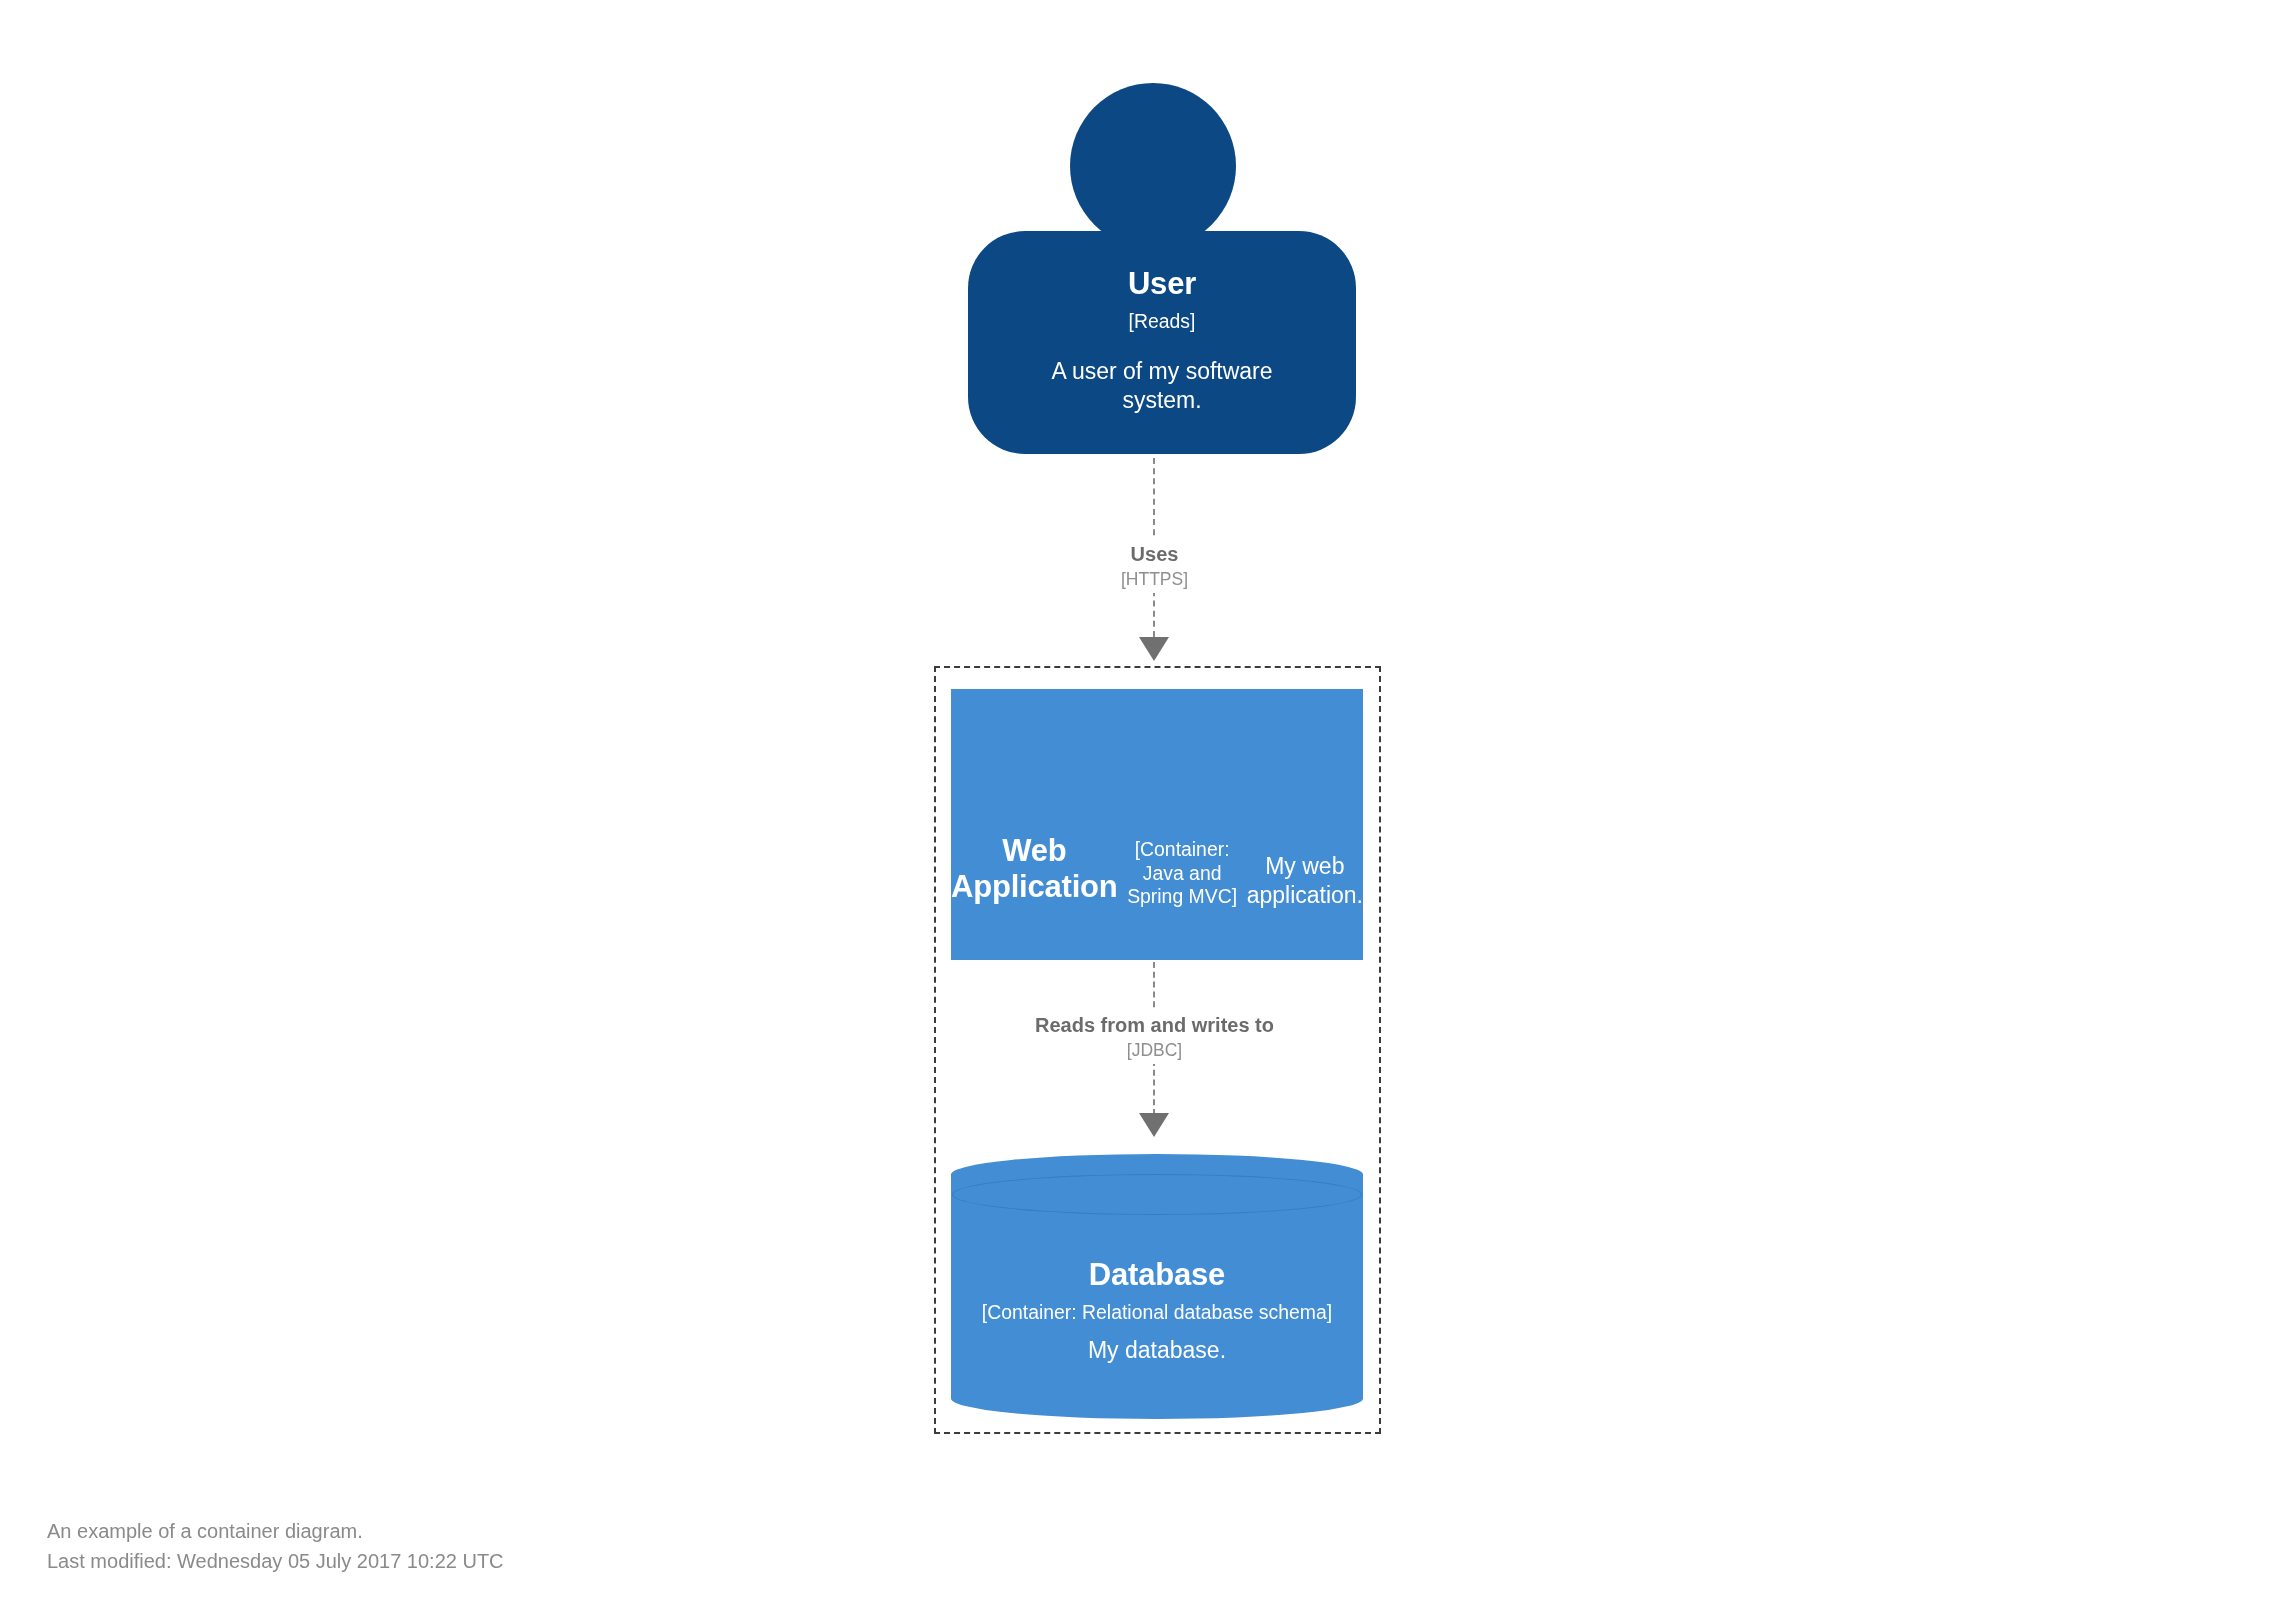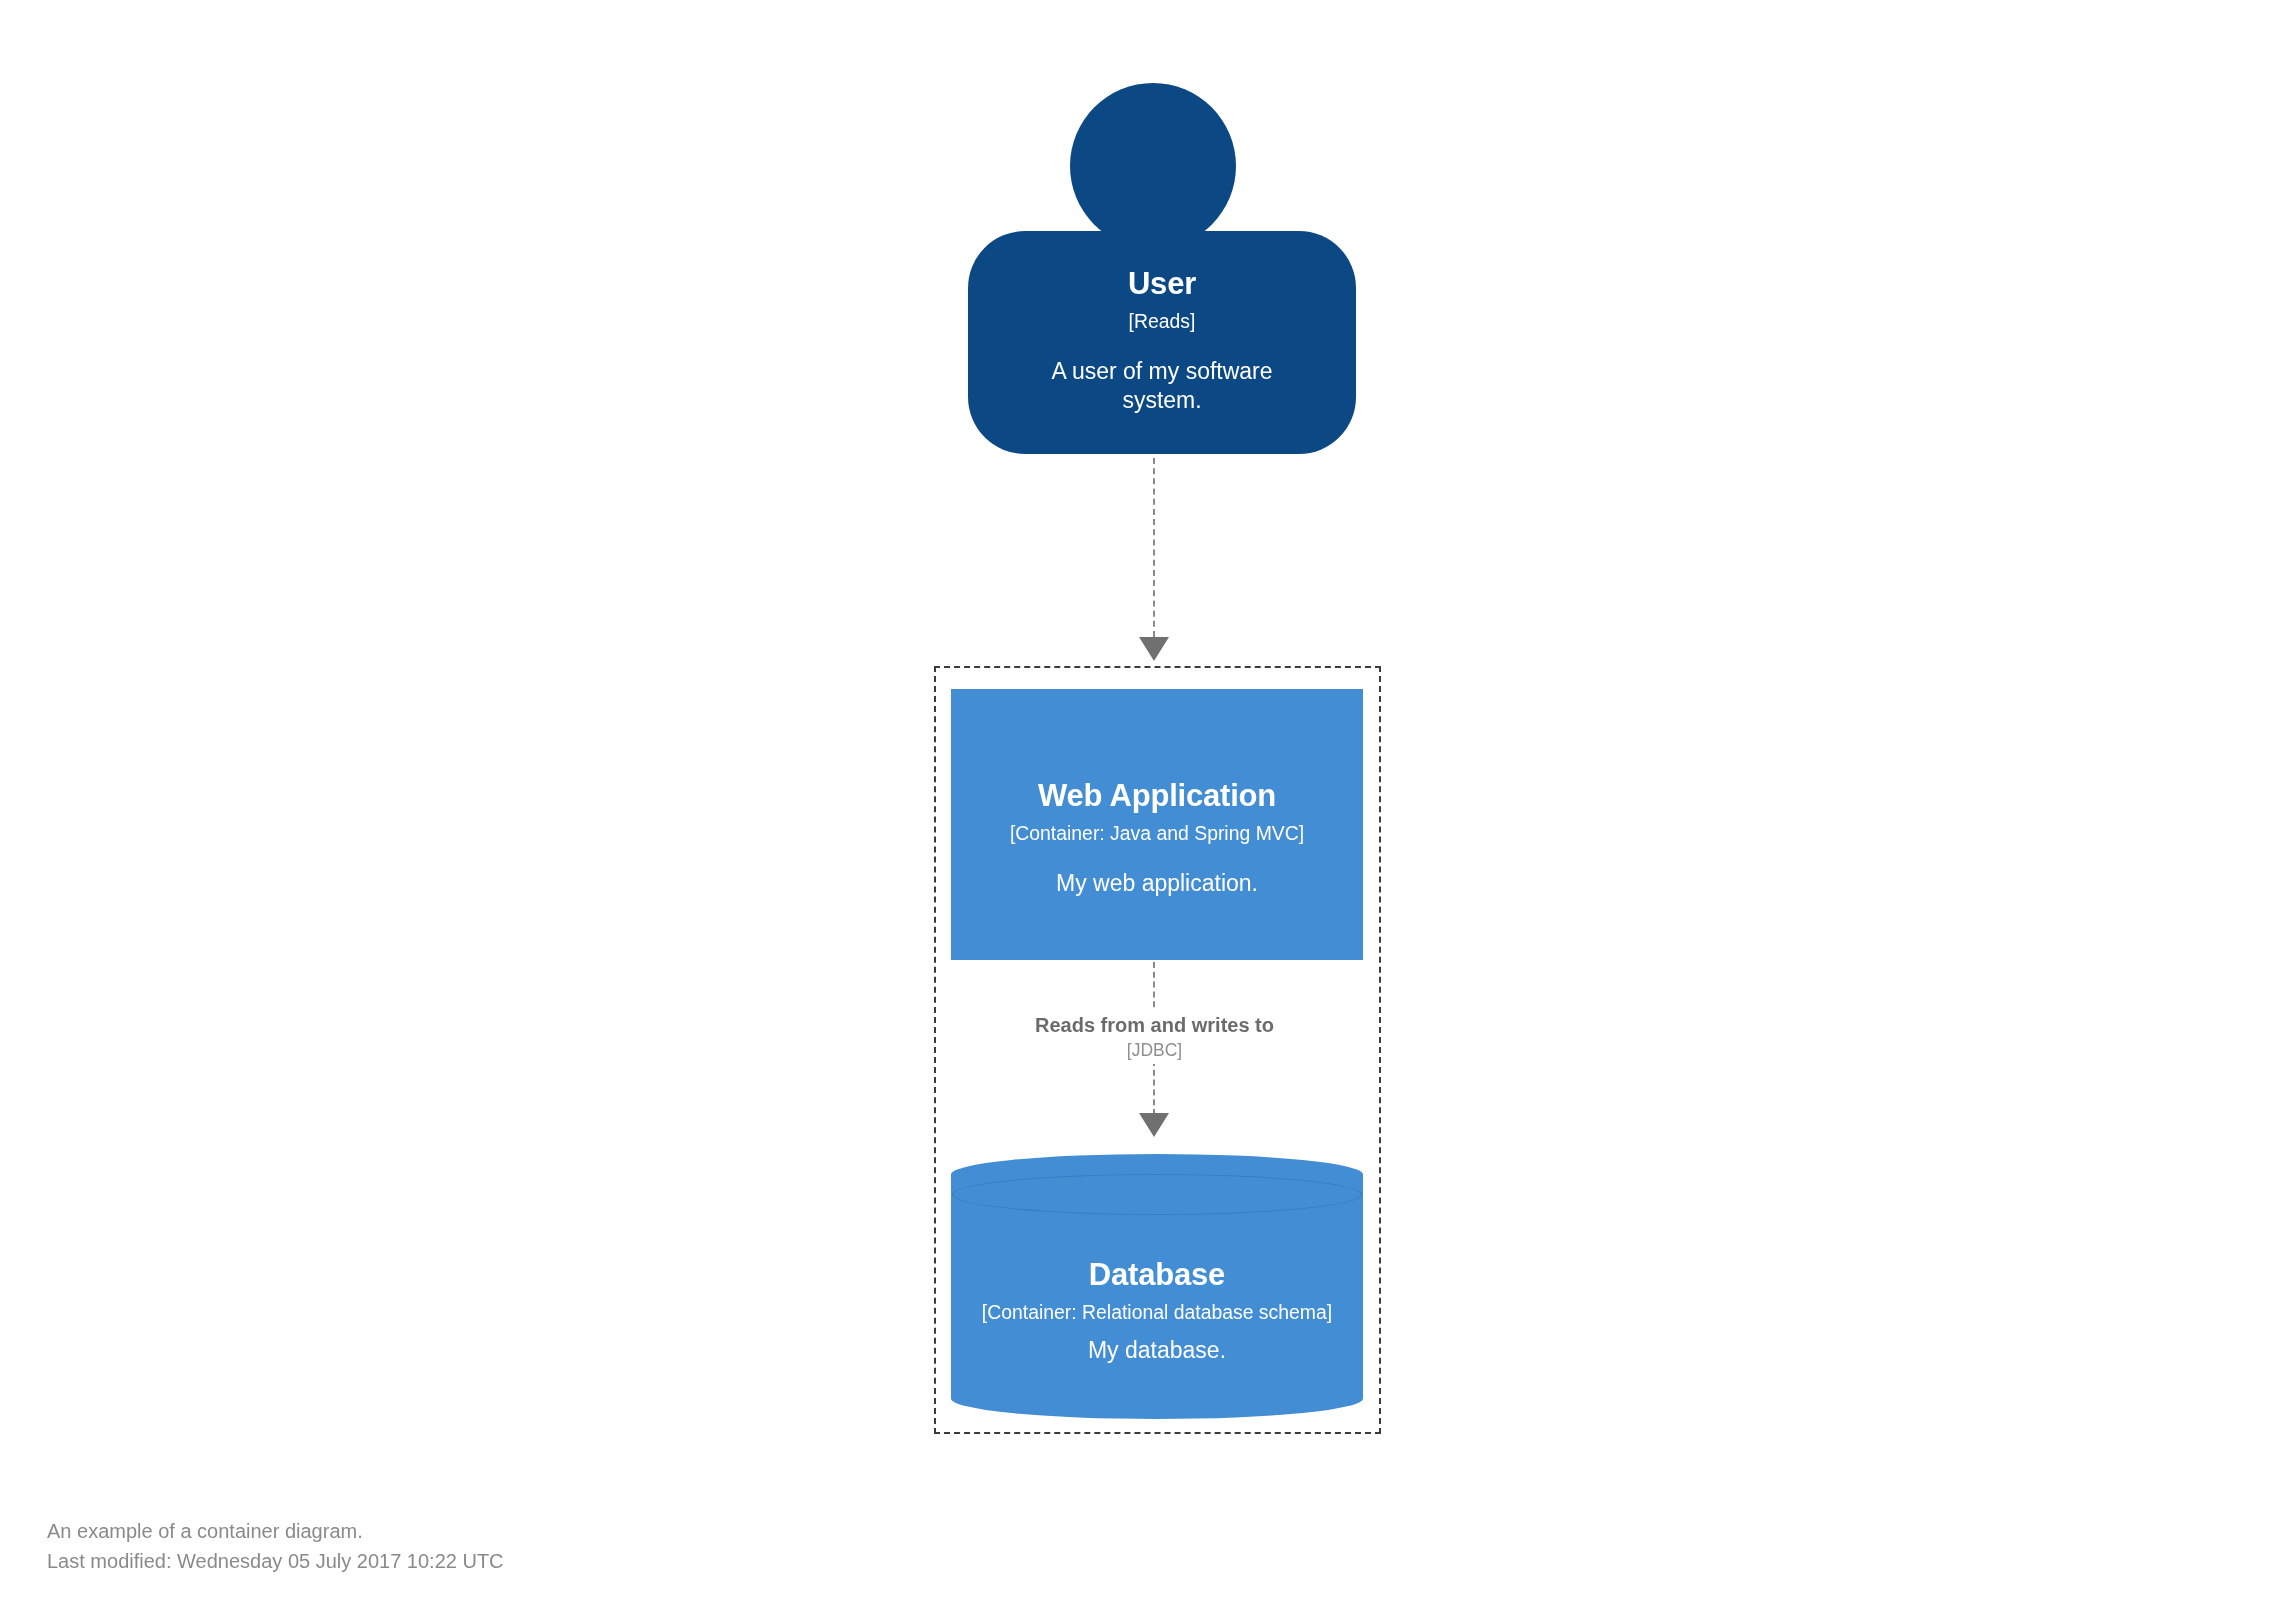--- a/index.html
+++ b/index.html
@@ -98,21 +98,21 @@
   
   .container-box {
     position: absolute;
     left: 943px;
     top: 689px;
     width: 412px;
     height: 271px;
     background: #438DD5;
     box-sizing: border-box;
     display: flex;
-    flex-direction: column;
+    flex-direction: row;
     align-items: center;
     justify-content: flex-start;
     padding-top: 89px;
     color: #ffffff;
     text-align: center;
   }
   .container-box .node-desc { max-width: 369px; }
 
   
   .cylinder {
@@ -248,20 +248,26 @@
     <div class="person-body"></div>
     <div class="person-text">
       <div class="node-name">User</div>
       <div class="node-tech">[Reads]</div>
       <div class="node-desc">A user of my software system.</div>
     </div>
   </div>
 
   <div class="rel-line" style="left:1145px; top:458px; height:179px;"></div>
   <div class="rel-arrow" style="left:1131px; top:637px;"></div>
+  <div class="rel-label" style="left:1008px; top:539px; width:277px;">
+    <div class="rel-label-bg">
+      <div class="rel-desc">Uses</div>
+      <div class="rel-tech">[HTTPS]</div>
+    </div>
+  </div>
 
   <div class="boundary"></div>
 
   <div class="container-box">
     <div class="node-name">Web Application</div>
     <div class="node-tech">[Container: Java and Spring MVC]</div>
     <div class="node-desc">My web application.</div>
   </div>
 
   <div class="rel-line" style="left:1145px; top:962px; height:153px;"></div>

